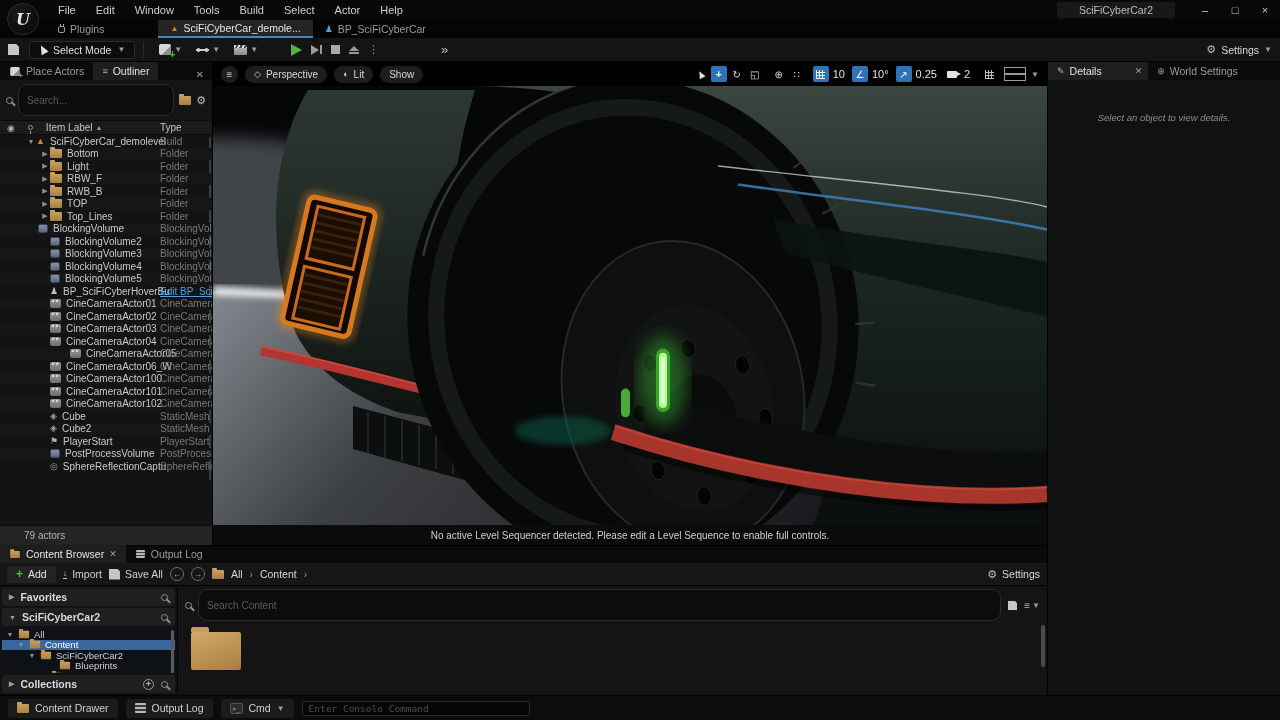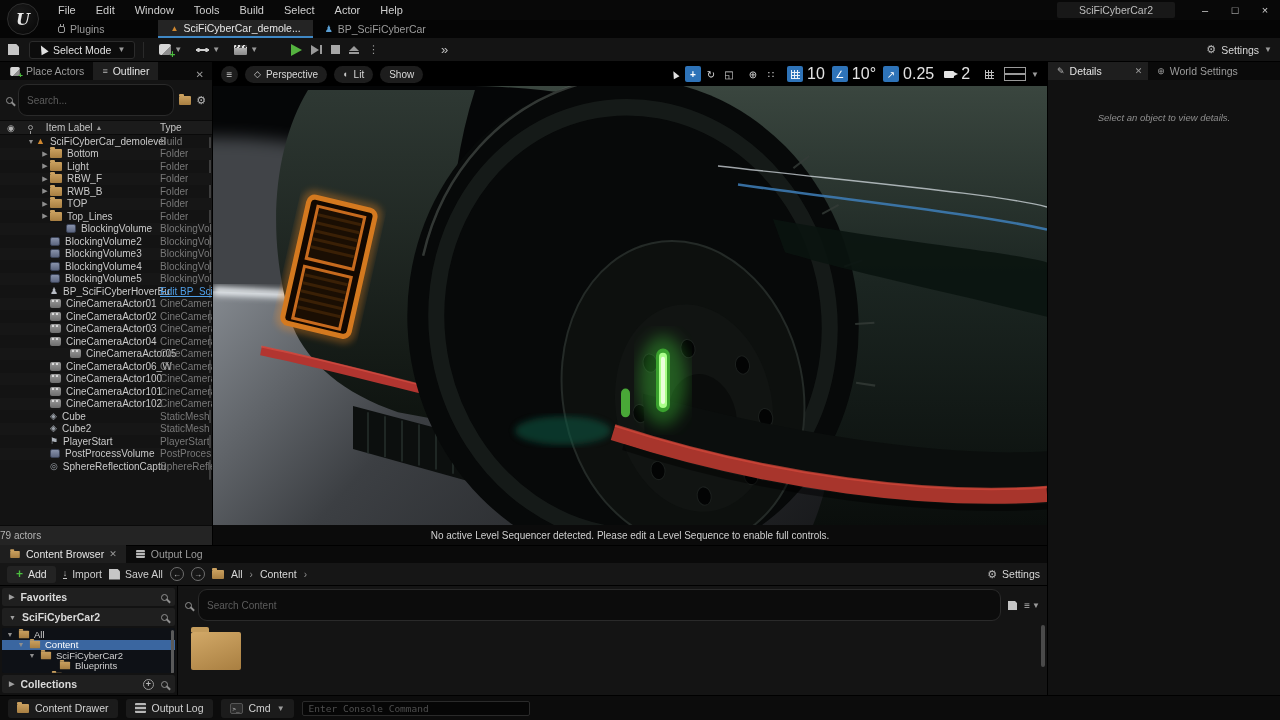--- a/index.html
+++ b/index.html
@@ -101,35 +101,35 @@
   .oic.glyph { width:auto; font-size:9px; line-height:1; }
   .oic.chip-volume { width:10px; height:9px; background:linear-gradient(#8892aa,#5c6680); border:1px solid #3a4256; border-radius:2px; }
   .oic.chip-camera { width:11px; height:9px; border-radius:2px;
       background: radial-gradient(circle at 3px 2px,#d8d8d8 1px,transparent 1.6px),
                   radial-gradient(circle at 7px 2px,#d8d8d8 1px,transparent 1.6px),
                   linear-gradient(#9a9a9a,#6d6d6d); }
   .olabel { white-space:nowrap; overflow:hidden; max-width:118px; }
   .otype { position:absolute; left:160px; color:#787878; white-space:nowrap; overflow:hidden; max-width:52px; }
   .otype.link { color:#4f9fe8; text-decoration:underline; }
   .ol-status { height:20px; background:#242424; border-top:1px solid #0a0a0a; display:flex; align-items:center;
-               padding:0 0; font-size:10px; color:#b4b4b4; flex:0 0 auto; margin-top:auto; }
+               padding:0 24px; font-size:10px; color:#b4b4b4; flex:0 0 auto; margin-top:auto; }
 
   
   .viewport { flex:1; position:relative; background:#000; }
   .vp-toolbar { position:absolute; top:0; left:0; right:0; height:24px; display:flex; align-items:center;
                 padding:0 8px; z-index:10; }
   .vp-burger { width:17px; height:17px; border-radius:50%; background:rgba(32,32,32,.92); display:flex;
                align-items:center; justify-content:center; color:#cfcfcf; font-size:10px; }
   .vp-pill { display:flex; align-items:center; gap:5px; background:rgba(32,32,32,.92); border-radius:9px;
              height:17px; padding:0 9px; margin-left:7px; color:#d8d8d8; font-size:10px; }
   .vp-right { margin-left:auto; display:flex; align-items:center; gap:2px; }
   .vchip { min-width:16px; height:16px; display:flex; align-items:center; justify-content:center;
            border-radius:2px; color:#dadada; font-size:10px; padding:0 2px; }
   .vchip.on { background:#2e73b8; color:#fff; }
-  .vnum { color:#e2e2e2; font-size:16px; margin:0 5px 0 2px; }
+  .vnum { color:#e2e2e2; font-size:11px; margin:0 5px 0 2px; }
   .gridic { width:9px; height:9px;
       background: repeating-linear-gradient(0deg,#e8f0f8 0 1px,transparent 1px 3px),
                   repeating-linear-gradient(90deg,#e8f0f8 0 1px,transparent 1px 3px); }
   .gridic.gray { background: repeating-linear-gradient(0deg,#bdbdbd 0 1px,transparent 1px 3px),
                   repeating-linear-gradient(90deg,#bdbdbd 0 1px,transparent 1px 3px); }
   .minicam { width:10px; height:7px; background:#e4e4e4; border-radius:1px; position:relative; }
   .minicam::after { content:""; position:absolute; right:-4px; top:1px; border-top:2.5px solid transparent;
                     border-bottom:2.5px solid transparent; border-left:4px solid #e4e4e4; }
   .layoutbox { width:22px; height:14px; border:1px solid #9a9a9a; margin-left:5px;
       background: linear-gradient(90deg,transparent 48%,#9a9a9a 48%,#9a9a9a 52%,transparent 52%),
@@ -344,21 +344,21 @@
                 <span class="oic fold"></span>
                 <span class="olabel">TOP</span>
                 <span class="otype">Folder</span>
               </div>
               <div class="orow" style="padding-left: 40px;">
                 <span class="oexp">▶</span>
                 <span class="oic fold"></span>
                 <span class="olabel">Top_Lines</span>
                 <span class="otype">Folder</span>
               </div>
-              <div class="orow" style="padding-left: 56px;">
+              <div class="orow" style="padding-left: 28px;">
                 <span class="oexp"></span>
                 <span class="oic chip-volume"></span>
                 <span class="olabel">BlockingVolume</span>
                 <span class="otype">BlockingVol</span>
               </div>
               <div class="orow" style="padding-left: 40px;">
                 <span class="oexp"></span>
                 <span class="oic chip-volume"></span>
                 <span class="olabel">BlockingVolume2</span>
                 <span class="otype">BlockingVol</span>

